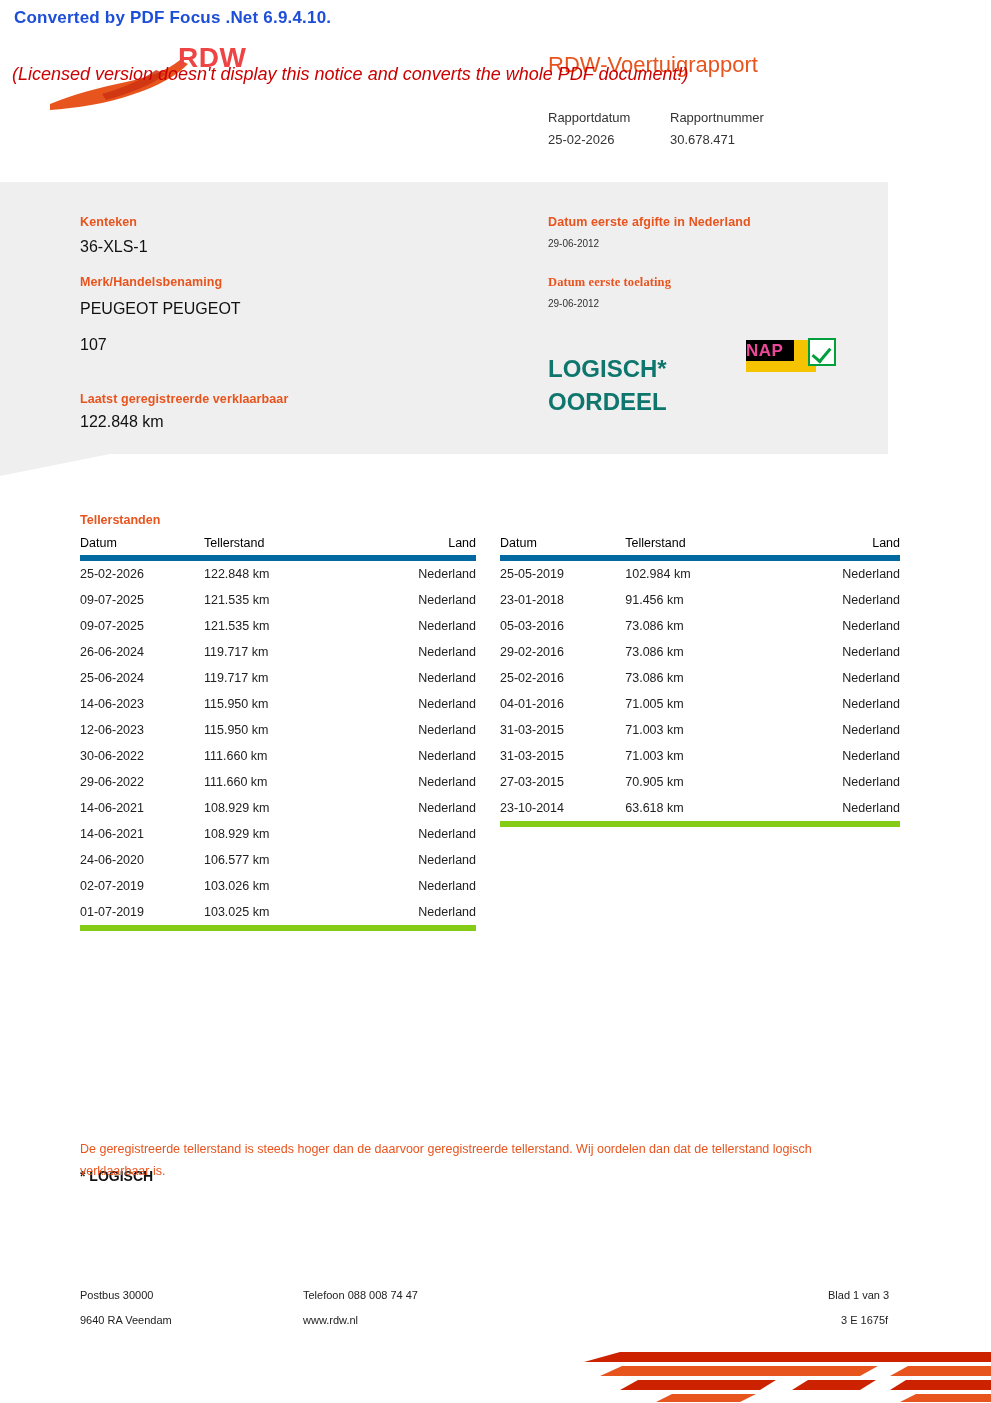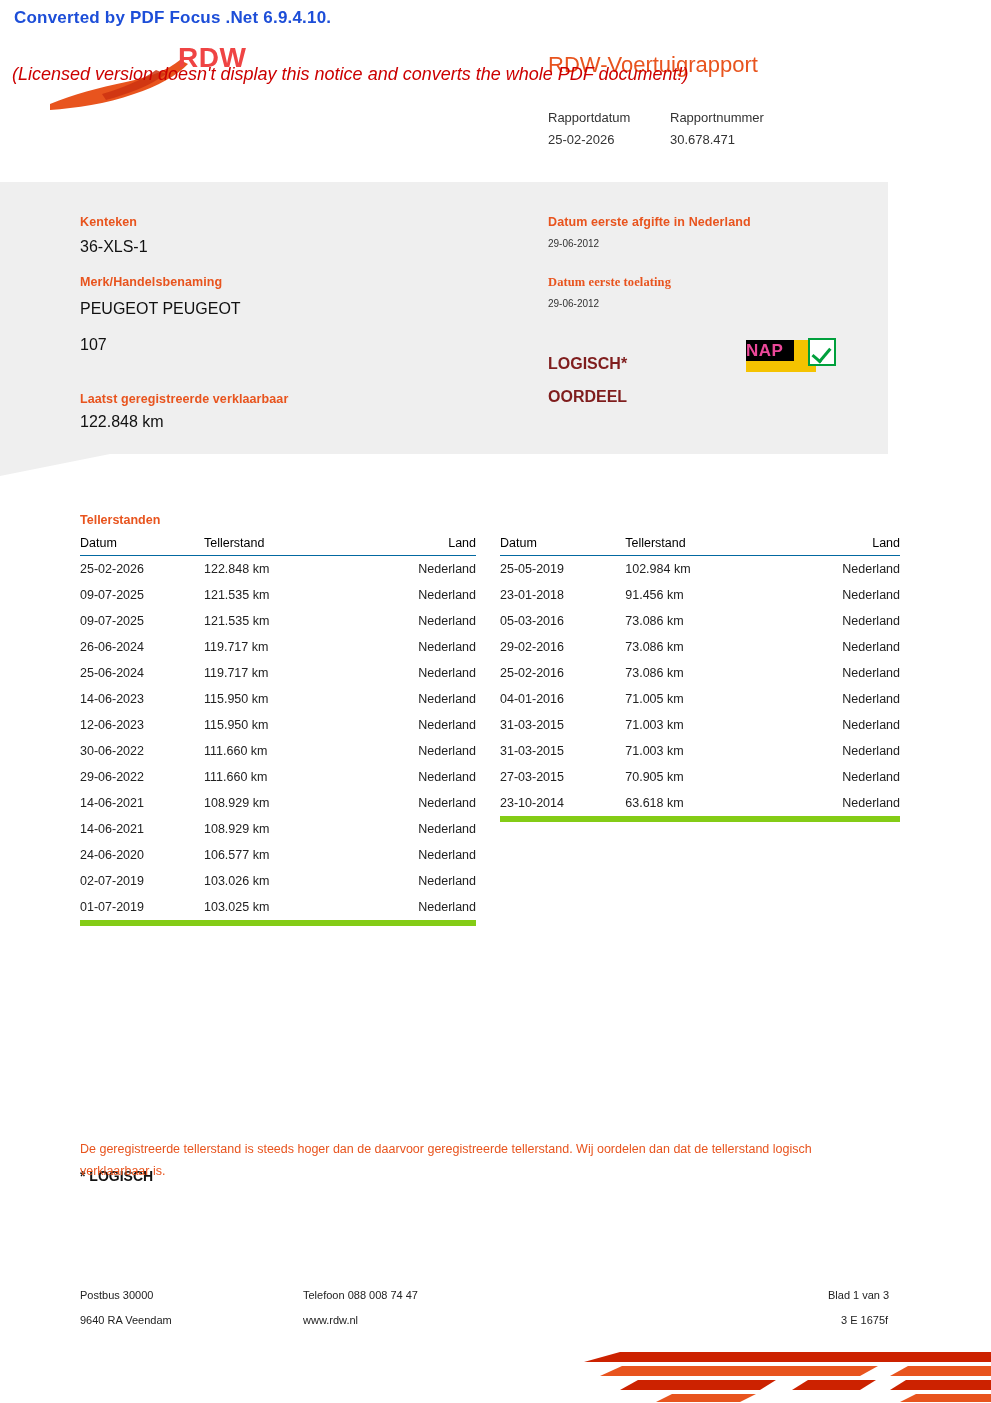--- a/index.html
+++ b/index.html
@@ -102,23 +102,23 @@
     color: #111;
     font-weight: normal;
   }
   .val-sm {
     position: absolute;
     font-size: 10px;
     color: #333;
   }
   .oordeel {
     position: absolute;
-    font-size: 16px;
-    font-weight: bold;
-    color: #7f1d1d;
+    font-size: 24px;
+    font-weight: bold;
+    color: #0f766e;
   }
   
   .nap {
     position: absolute;
     left: 746px;
     top: 340px;
     width: 90px;
     height: 32px;
   }
   .nap-black {
@@ -171,21 +171,21 @@
     font-weight: bold;
     color: #e8541e;
   }
   table.tellers {
     position: absolute;
     border-collapse: collapse;
     font-size: 12.5px;
   }
   table.tellers th {
     font-weight: normal;
-    border-bottom: 1px solid #0369a1;
+    border-bottom: 6px solid #0369a1;
     padding: 3px 0 5px 0;
     font-size: 12.5px;
     color: #000;
   }
   table.tellers td {
     padding: 6px 0 6px 0;
     color: #222;
     font-size: 12.5px;
   }
   table.tellers tr.last td {

